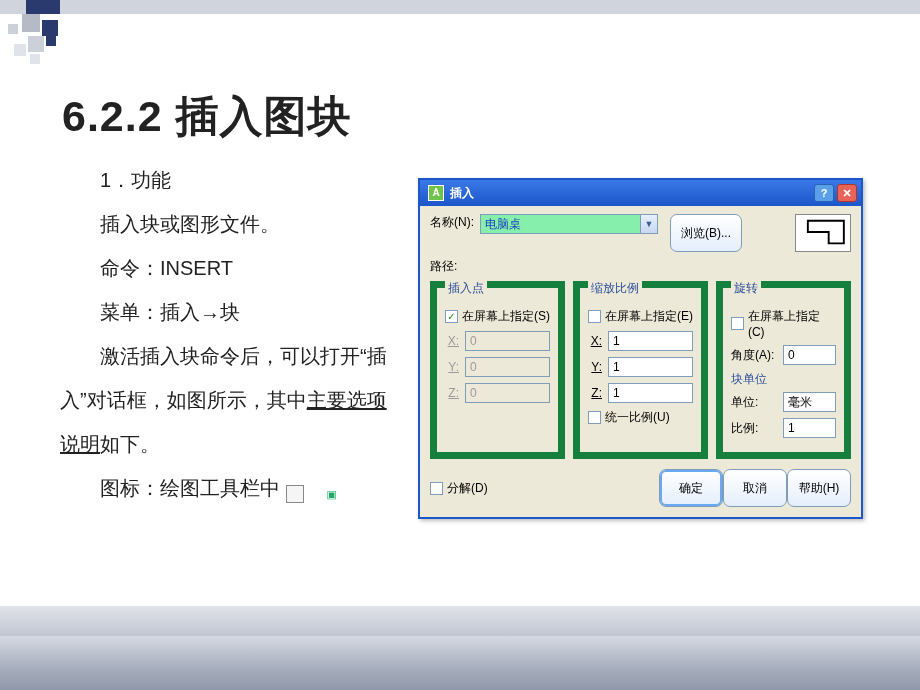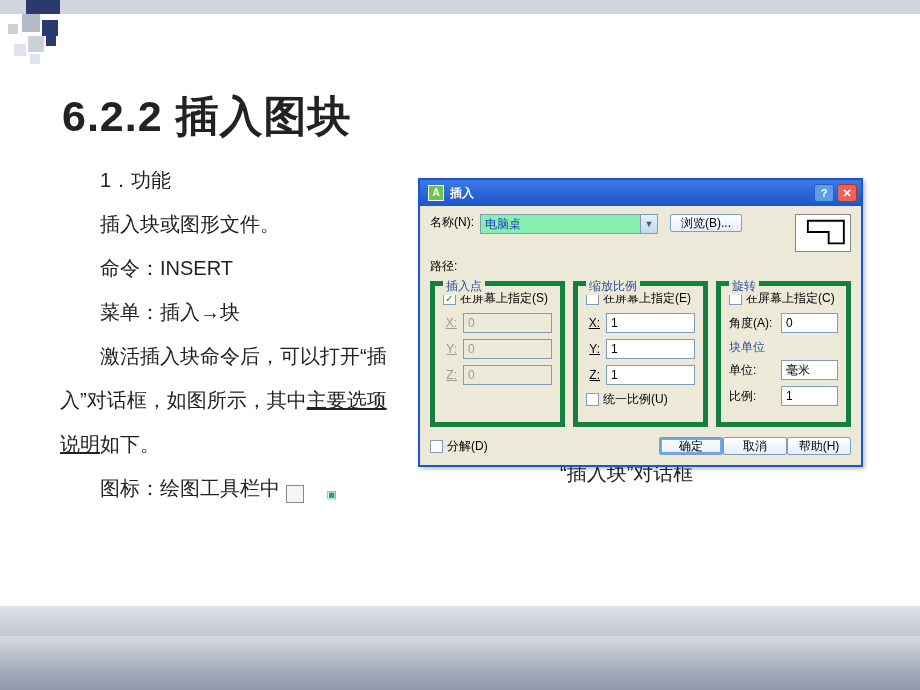--- a/index.html
+++ b/index.html
@@ -149,42 +149,42 @@
       width: 17px; height: 18px;
       background: linear-gradient(#e8f0fb,#c6d8f0);
       border-left: 1px solid #7f9db9;
       display: flex;
       align-items: center;
       justify-content: center;
       color: #3a5d9a;
       font-size: 9px;
     }
     .btnw {
-      height: 18px;
+      height: 38px;
       border: 1px solid #7f9db9;
-      border-radius: 2px;
+      border-radius: 7px;
       background: linear-gradient(#fff,#e4eefc);
       padding: 0 10px;
       display: inline-flex;
       align-items: center;
       cursor: default;
     }
     .preview {
       margin-left: auto;
       width: 56px; height: 38px;
       border: 1px solid #888;
       background: #fff;
       position: relative;
     }
     .preview svg { width: 100%; height: 100%; }
 
     .groups { display: flex; gap: 8px; margin-top: 4px; }
     .grp {
-      border: 5px solid #15803d;
-      padding: 4px 8px 8px;
+      border: 7px solid #15803d;
+      padding: 20px 8px 8px;
       position: relative;
       flex: 1;
     }
     .grp .gtitle {
       position: absolute;
       top: -8px; left: 8px;
       background: #ece9d8;
       padding: 0 3px;
       color: #2a4d9a;
     }

